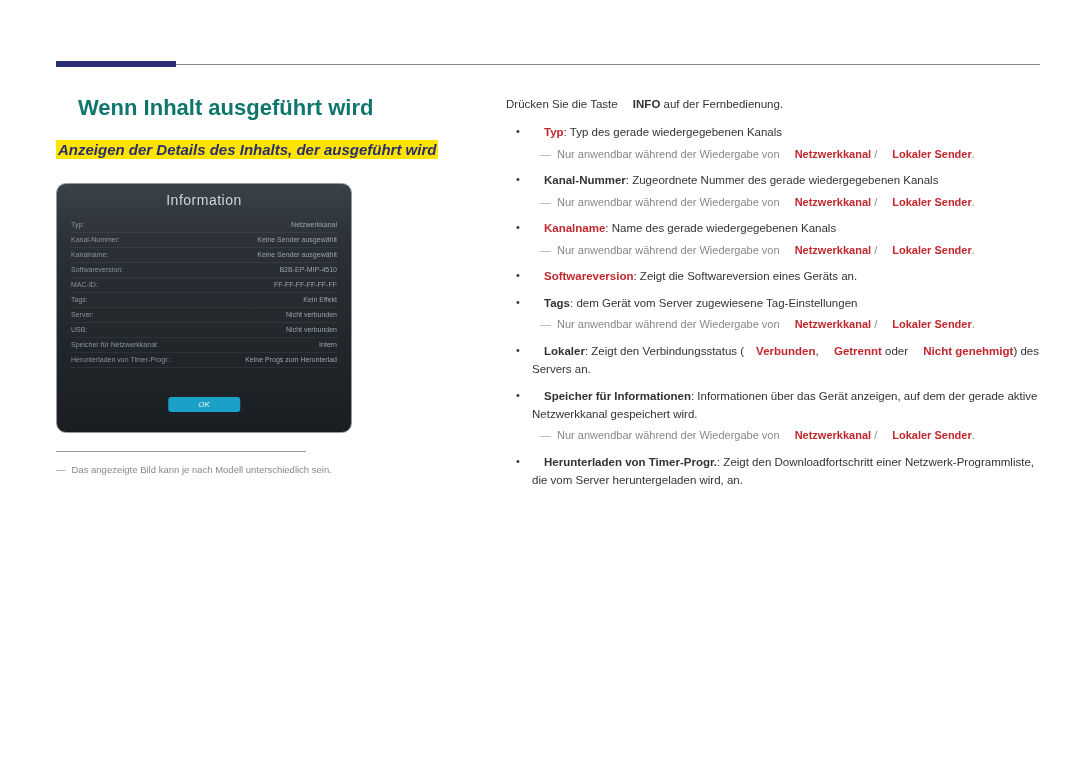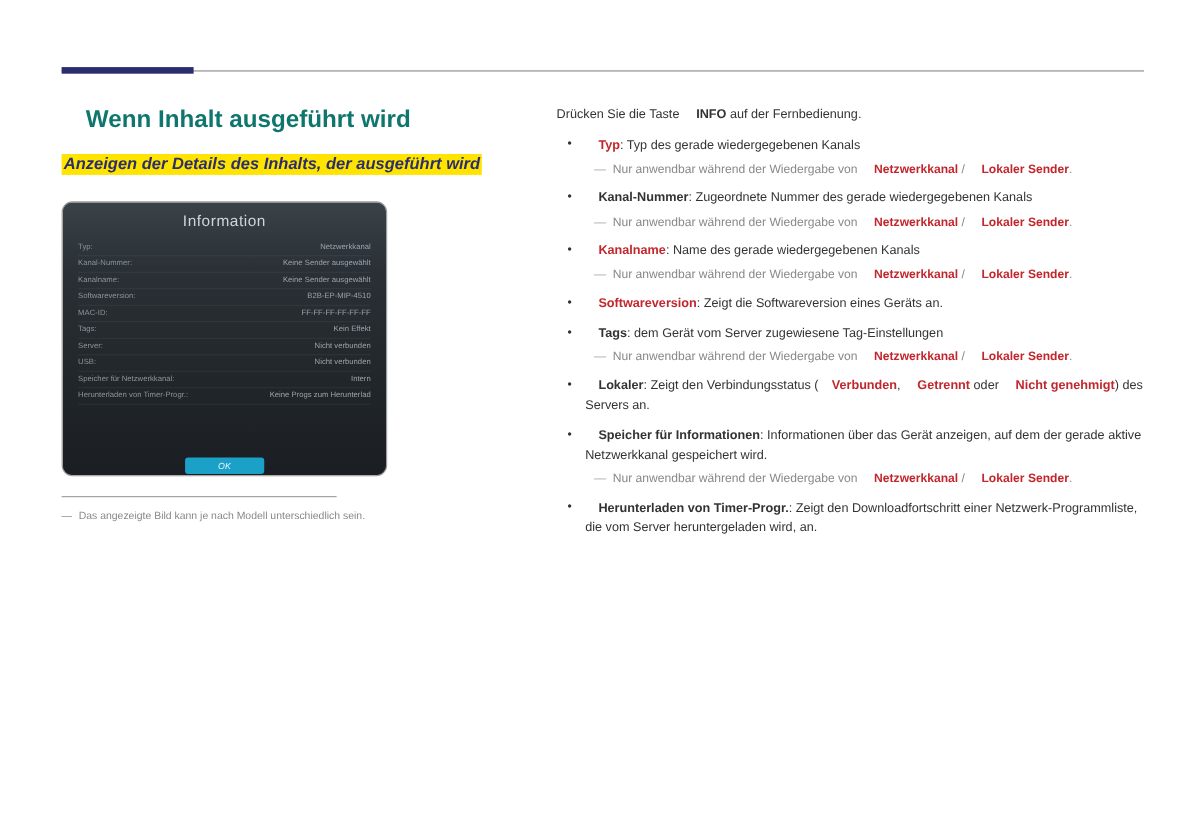--- a/index.html
+++ b/index.html
@@ -89,21 +89,21 @@
     justify-content: space-between;
     border-bottom: 1px solid rgba(255,255,255,0.06);
     padding: 3.5px 0;
     font-size: 7px;
     color: #9aa4ac;
   }
   .info-row .label { color: #8a949c; }
   .info-row .value { color: #9aa4ac; text-align: right; }
   .ok-btn {
     position: absolute;
-    bottom: 1px;
+    bottom: 20px;
     left: 50%;
     transform: translateX(-50%);
     background: #1ba0c8;
     color: #e8f4f8;
     font-size: 8px;
     padding: 3px 30px;
     border-radius: 3px;
     border: none;
     font-style: italic;
   }

